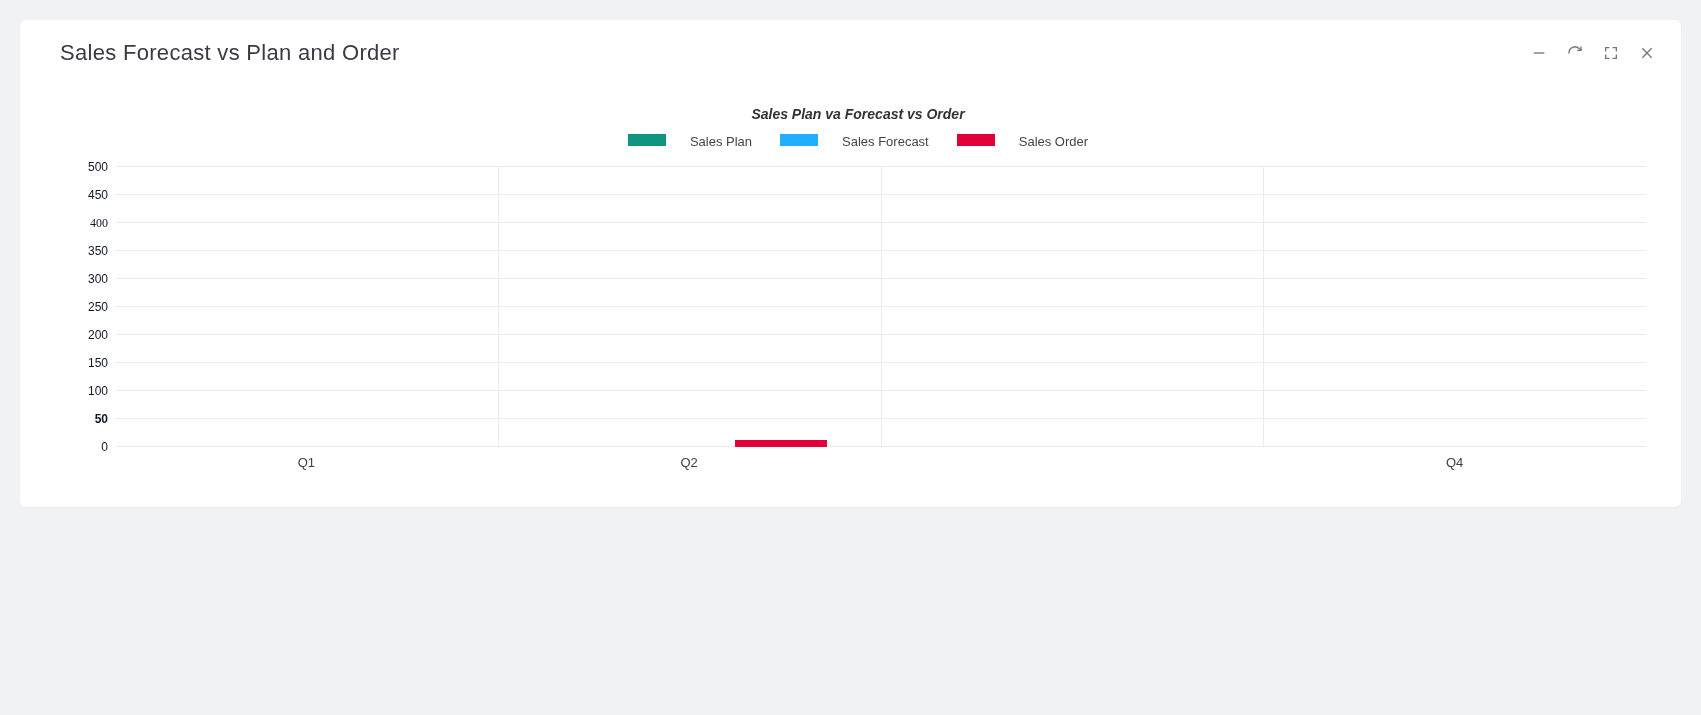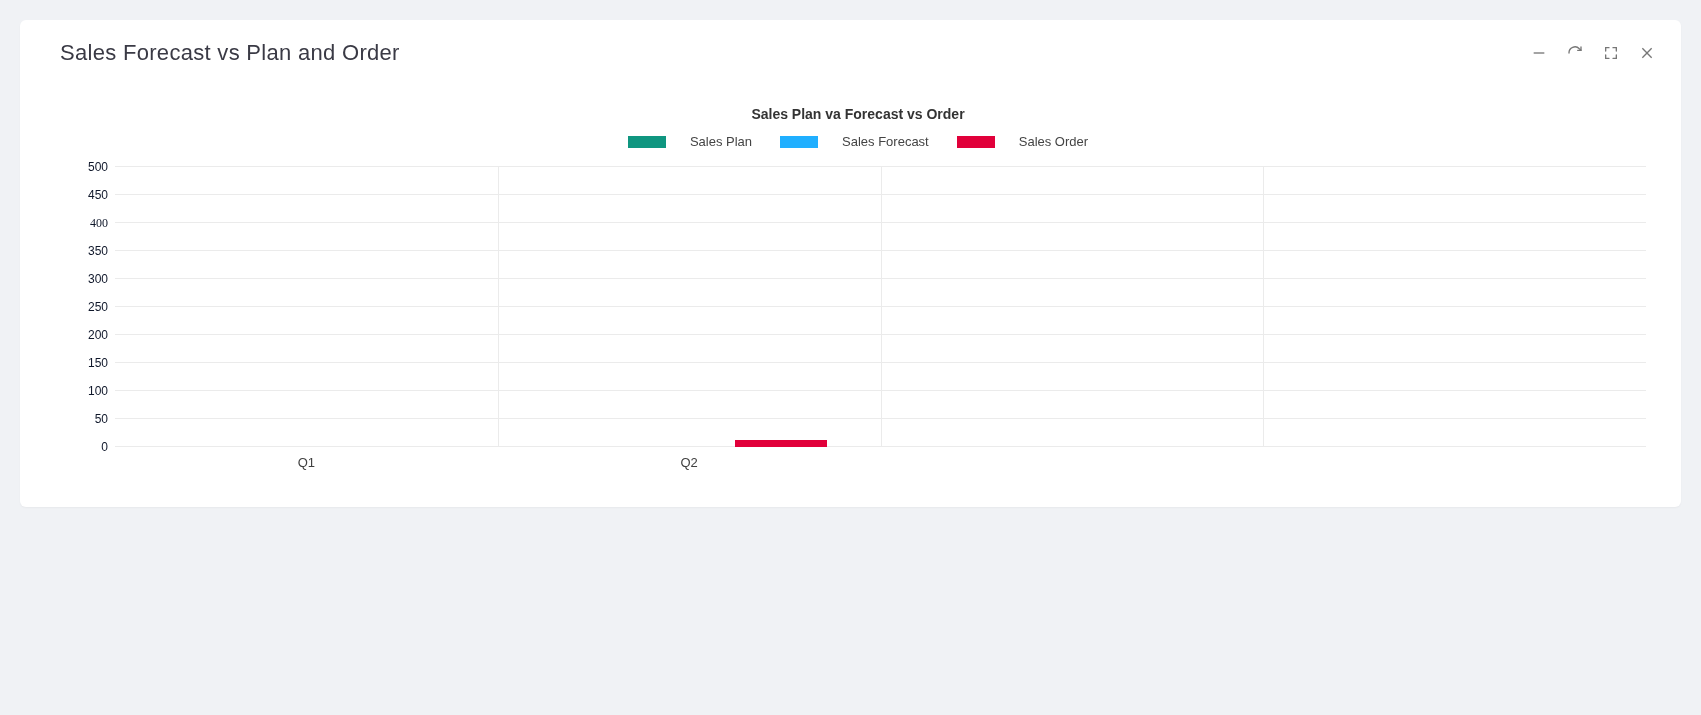--- a/index.html
+++ b/index.html
@@ -35,27 +35,27 @@
   }
   .card-actions{display:flex;gap:18px;align-items:center;color:#888;}
   .card-actions .icon-btn{
     width:18px;height:18px;display:flex;align-items:center;justify-content:center;
     cursor:pointer;color:#777;
   }
   .card-actions .icon-btn svg{width:16px;height:16px;}
 
   .chart-wrap{margin-top:40px;}
   .chart-title{
-    text-align:center;font-weight:700;font-size:14px;color:#333;
+    text-align:center;font-weight:700;font-size:14px;color:#333;font-style:italic;
   }
   .legend{
     display:flex;justify-content:center;gap:28px;margin-top:12px;
     font-size:13px;color:#444;
   }
-  .legend-item{display:flex;align-items:center;gap:24px;cursor:pointer;}
+  .legend-item{display:flex;gap:24px;cursor:pointer;}
   .legend-swatch{width:38px;height:12px;display:inline-block;}
 
   .plot{
     position:relative;
     height:320px;
     margin-top:8px;
   }
   .plot-inner{
     position:absolute;left:55px;right:10px;top:10px;bottom:30px;
   }
@@ -178,23 +178,31 @@
             <div class="cat" style="left: 25%; width: 25%;">
               <div class="bars">
                 <div class="bar plan" title="Sales Plan Q2: 0" style="height: 0%; background: rgb(15, 150, 128);"></div>
                 <div class="bar forecast" title="Sales Forecast Q2: 0" style="height: 0%; background: rgb(32, 175, 255);"></div>
                 <div class="bar order" title="Sales Order Q2: 12" style="height: 2.4%; background: rgb(225, 0, 58);"></div>
               </div>
               <div class="xtick">Q2</div>
             </div>
             <div class="vgrid" style="left: 50%;"></div>
             <div class="vgrid" style="left: 75%;"></div>
+            <div class="cat" style="left: 75%; width: 25%;">
+              <div class="bars">
+                <div class="bar plan" title="Sales Plan Q4: 0" style="height: 0%; background: rgb(15, 150, 128);"></div>
+                <div class="bar forecast" title="Sales Forecast Q4: 0" style="height: 0%; background: rgb(32, 175, 255);"></div>
+                <div class="bar order" title="Sales Order Q4: 0" style="height: 0%; background: rgb(225, 0, 58);"></div>
+              </div>
+              <div class="xtick">Q4</div>
+            </div>
           </div>
       <div class="ytick" style="top: calc(290px);">0</div>
-          <div class="ytick" style="top: calc(262px);">50</div>
+          <div class="ytick" style="top: calc(262px); font-weight: bold;">50</div>
           <div class="ytick" style="top: calc(234px);">100</div>
           <div class="ytick" style="top: calc(206px);">150</div>
           <div class="ytick" style="top: calc(178px);">200</div>
           <div class="ytick" style="top: calc(150px);">250</div>
           <div class="ytick" style="top: calc(122px);">300</div>
           <div class="ytick" style="top: calc(94px);">350</div>
           <div class="ytick" style="top: calc(66px); font-family: Liberation Serif, serif;">400</div>
           <div class="ytick" style="top: calc(38px);">450</div>
           <div class="ytick" style="top: calc(10px);">500</div>
         </div>

